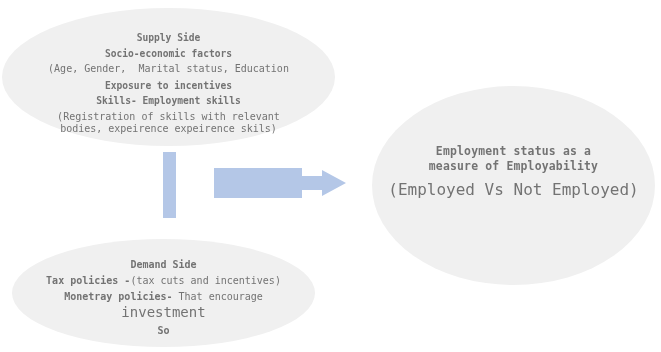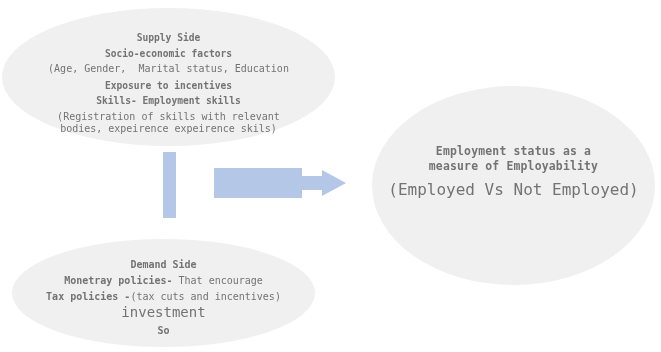--- a/index.html
+++ b/index.html
@@ -137,23 +137,23 @@
       <span class="line sz11">bodies, expeirence expeirence skils)</span>
     </div>
   </div>
 
   <div class="ellipse" id="demand-ellipse">
     <div class="ellipse-text" id="demand-text">
 
       <span class="line b sz11">Demand Side</span>
 
 
+      <span class="line sz11 gap-sm"><span class="b">Tax policies -</span><span>(tax cuts and incentives)</span></span>
+
       <span class="line sz11 gap-sm"><span class="b">Monetray policies-</span><span> That encourage</span></span>
-
-      <span class="line sz11 gap-sm"><span class="b">Tax policies -</span><span>(tax cuts and incentives)</span></span>
 
       <span class="line sz10">investment</span>
 
       <span class="line b sz11 gap-sm">So</span>
     </div>
   </div>
 
   <div class="ellipse" id="outcome-ellipse">
     <div class="ellipse-text" id="outcome-text">
 

